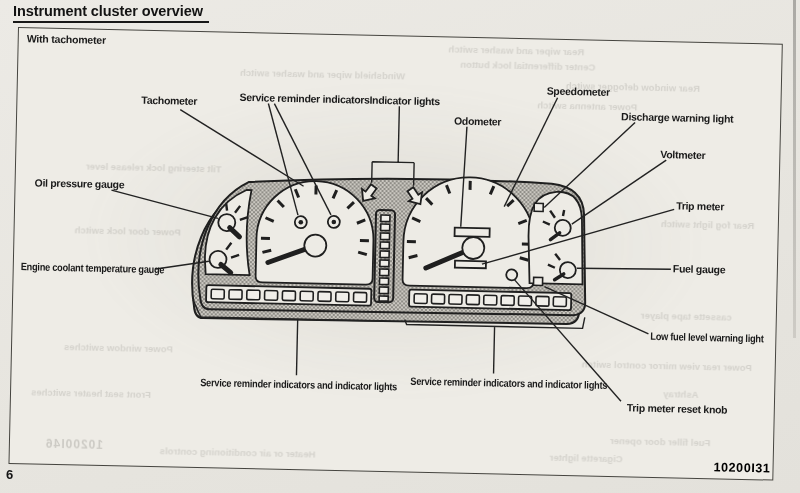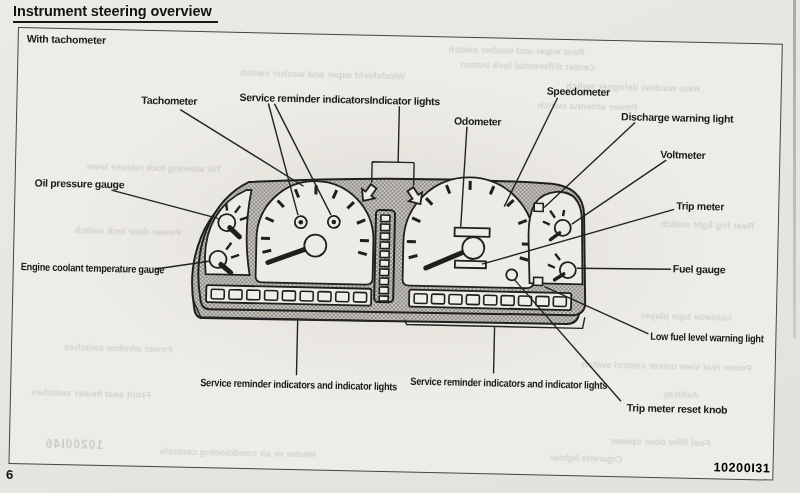--- a/index.html
+++ b/index.html
@@ -43,21 +43,21 @@
   .tick{stroke:#1f1f1f;stroke-width:3;fill:none}
   .tickS{stroke:#1f1f1f;stroke-width:2.4;fill:none}
   .ln{stroke:#222;stroke-width:1.4;fill:none}
   .needle{stroke:#1f1f1f;stroke-width:5;stroke-linecap:round;fill:none}
   .needleS{stroke:#1f1f1f;stroke-width:3.5;stroke-linecap:round;fill:none}
   .litebox{fill:#f0eee9;stroke:#1f1f1f;stroke-width:1.6}
 </style>
 </head>
 <body>
 
-<div class="page-title">Instrument steering overview</div>
+<div class="page-title">Instrument cluster overview</div>
 
 <div class="frame">
 
   <div class="blob" style="left:70px;top:50px;width:620px;height:310px"></div>
 
   <div class="ghost" style="left:430px;top:6px">Rear wiper and washer switch</div>
   <div class="ghost" style="left:442px;top:21px">Center differential lock button</div>
   <div class="ghost" style="left:222px;top:34px">Windshield wiper and washer switch</div>
   <div class="ghost" style="left:548px;top:40px">Rear window defogger switch</div>
   <div class="ghost" style="left:520px;top:60px">Power antenna switch</div>

